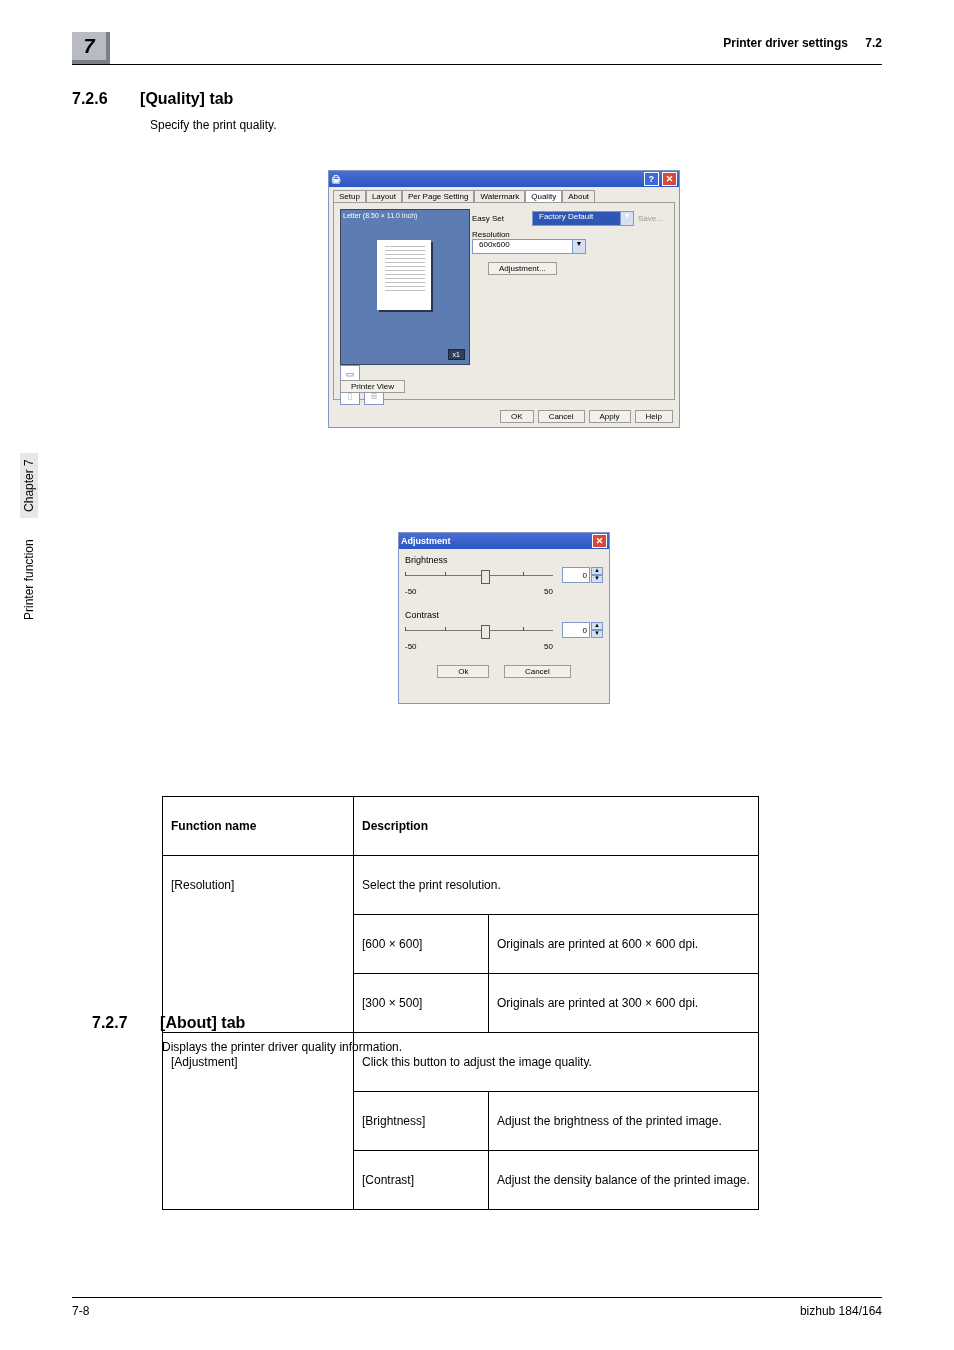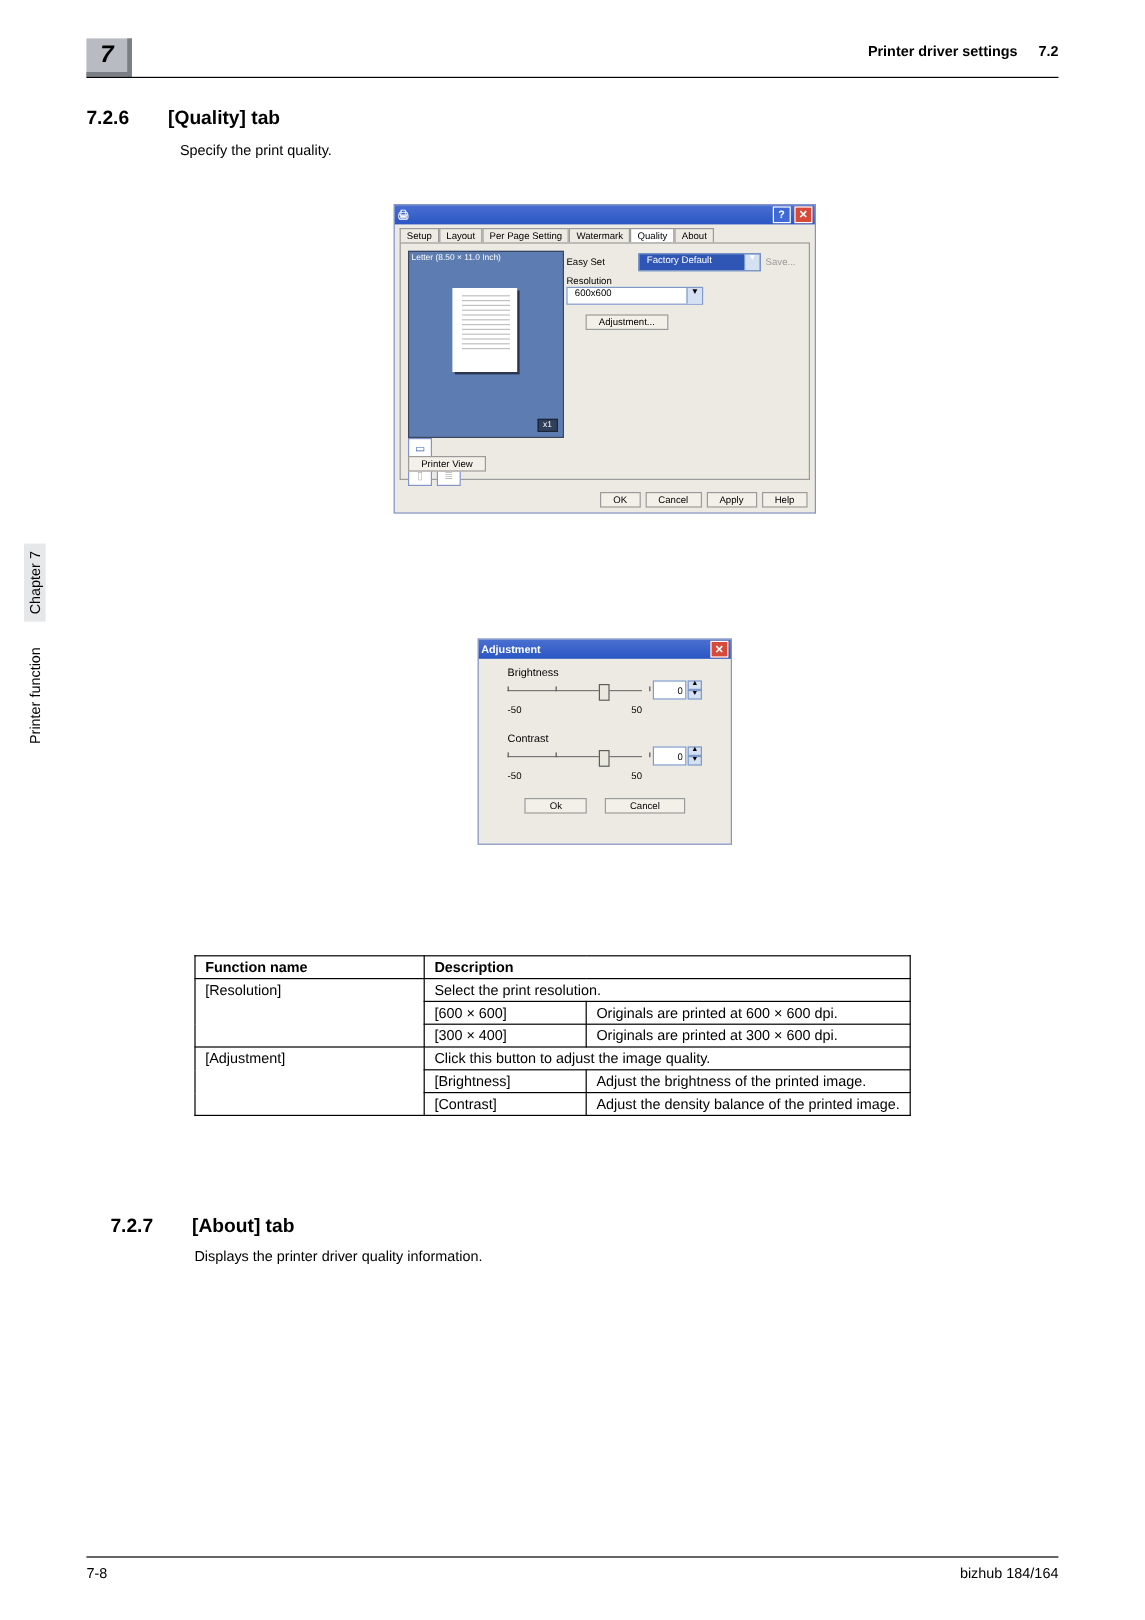--- a/index.html
+++ b/index.html
@@ -201,21 +201,21 @@
   
   .dlg2 {
     position:absolute;
     left:398px; top:532px;
     width:210px; height:170px;
     border:1px solid #8494c8;
     background:#eceae2;
     font-size:9px;
   }
   .dlg2 .body {
-    padding:6px 24px;
+    padding:6px 6px;
   }
   .slider-row { margin-bottom:14px; }
   .slider {
     position:relative; height:20px; margin-top:2px;
   }
   .track {
     position:absolute; left:0; right:50px; top:8px;
     border-top:1px solid #777;
   }
   .tick { position:absolute; top:5px; width:1px; height:4px; background:#555;}
@@ -248,21 +248,21 @@
 
   
   .func-table {
     position:absolute;
     left:162px; right:72px; top:796px;
     border-collapse:collapse;
     font-size:12px;
   }
   .func-table th, .func-table td {
     border:1px solid #000;
-    padding:2px 8px;
+    padding:22px 8px;
     text-align:left;
     vertical-align:top;
   }
   .func-table th { font-weight:bold; }
   .col-a { width:174px; }
   .col-b { width:118px; }
 
   .sec-heading2 {
     position:absolute;
     left:72px; top:1014px;
@@ -457,21 +457,21 @@
     </tr>
     <tr>
       <td rowspan="3">[Resolution]</td>
       <td colspan="2">Select the print resolution.</td>
     </tr>
     <tr>
       <td class="col-b">[600 × 600]</td>
       <td>Originals are printed at 600 × 600 dpi.</td>
     </tr>
     <tr>
-      <td class="col-b">[300 × 400]</td>
+      <td class="col-b">[300 × 500]</td>
       <td>Originals are printed at 300 × 600 dpi.</td>
     </tr>
     <tr>
       <td rowspan="3">[Adjustment]</td>
       <td colspan="2">Click this button to adjust the image quality.</td>
     </tr>
     <tr>
       <td class="col-b">[Brightness]</td>
       <td>Adjust the brightness of the printed image.</td>
     </tr>

